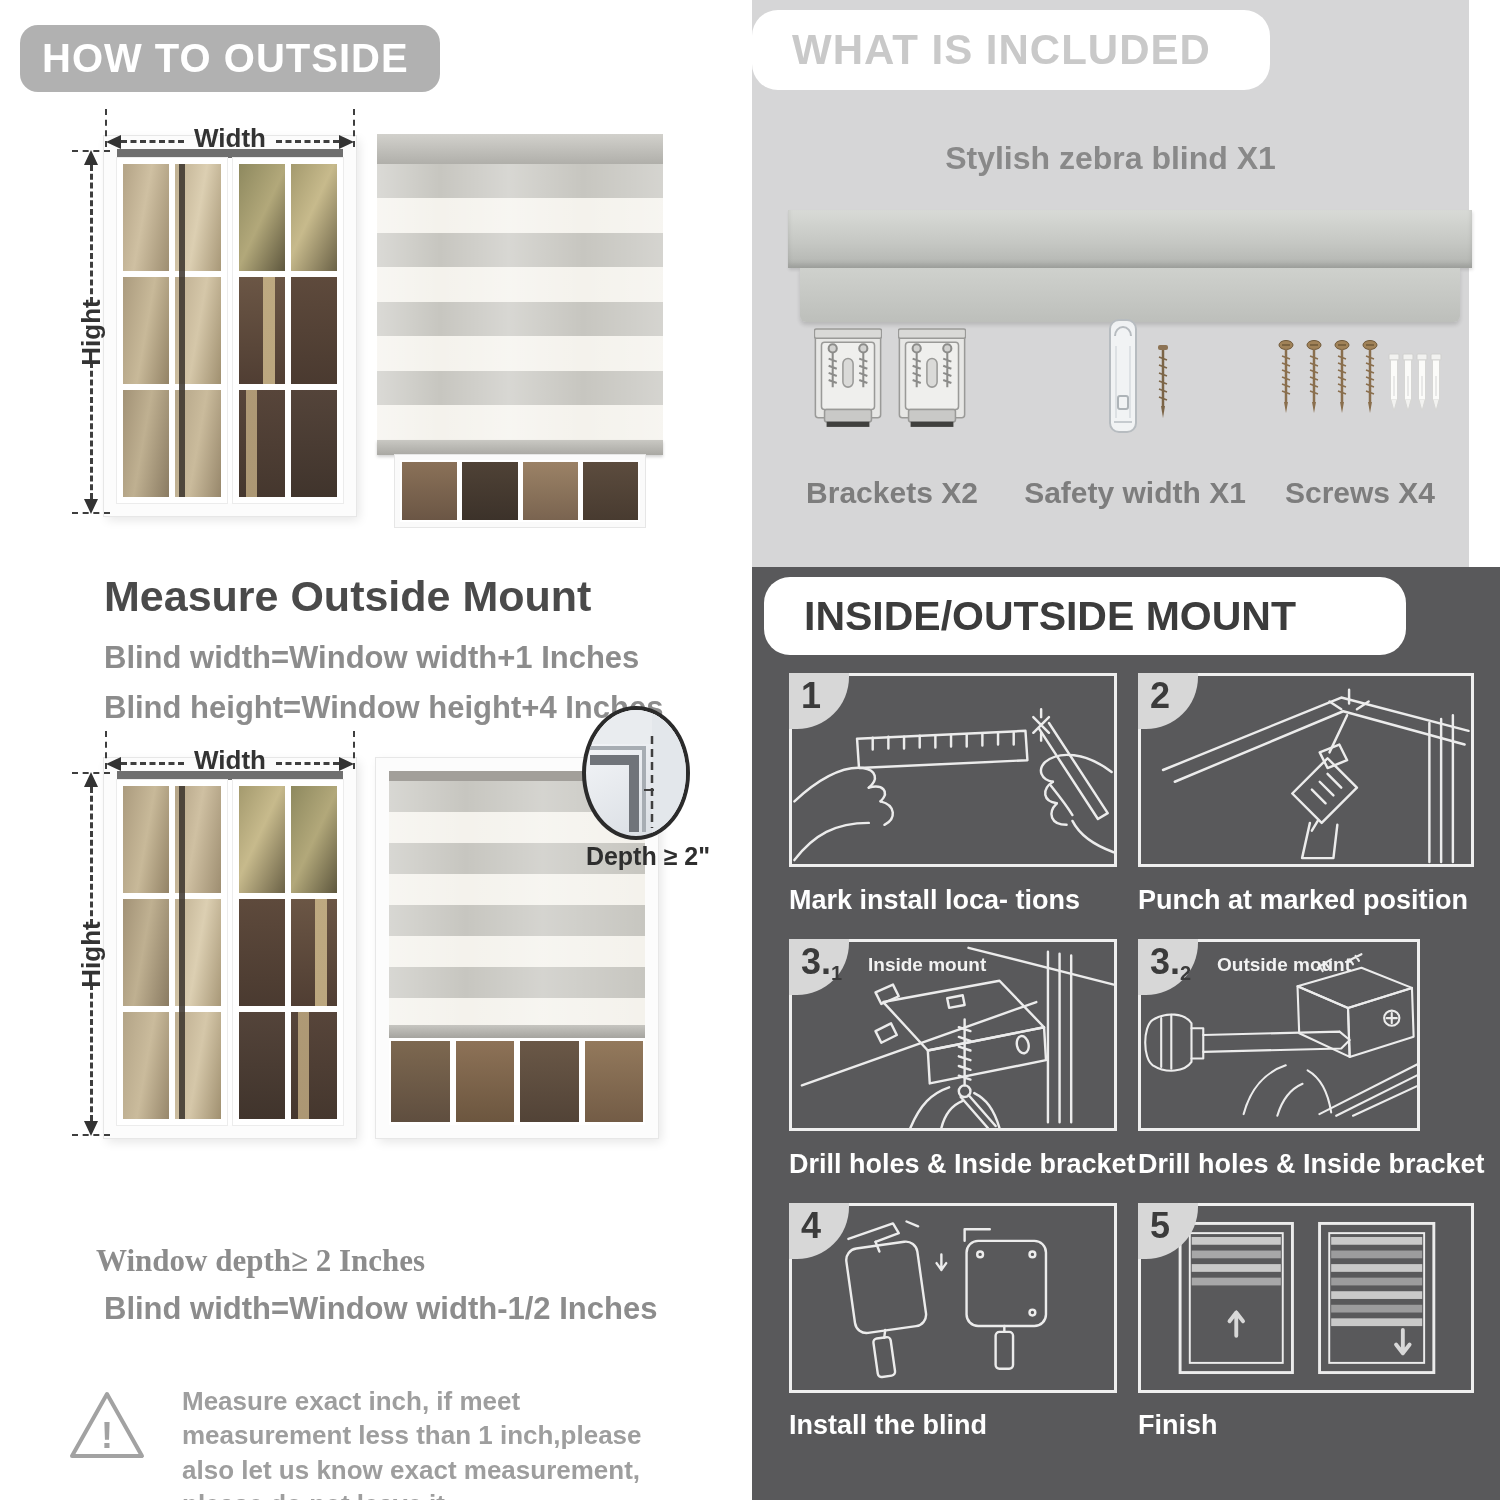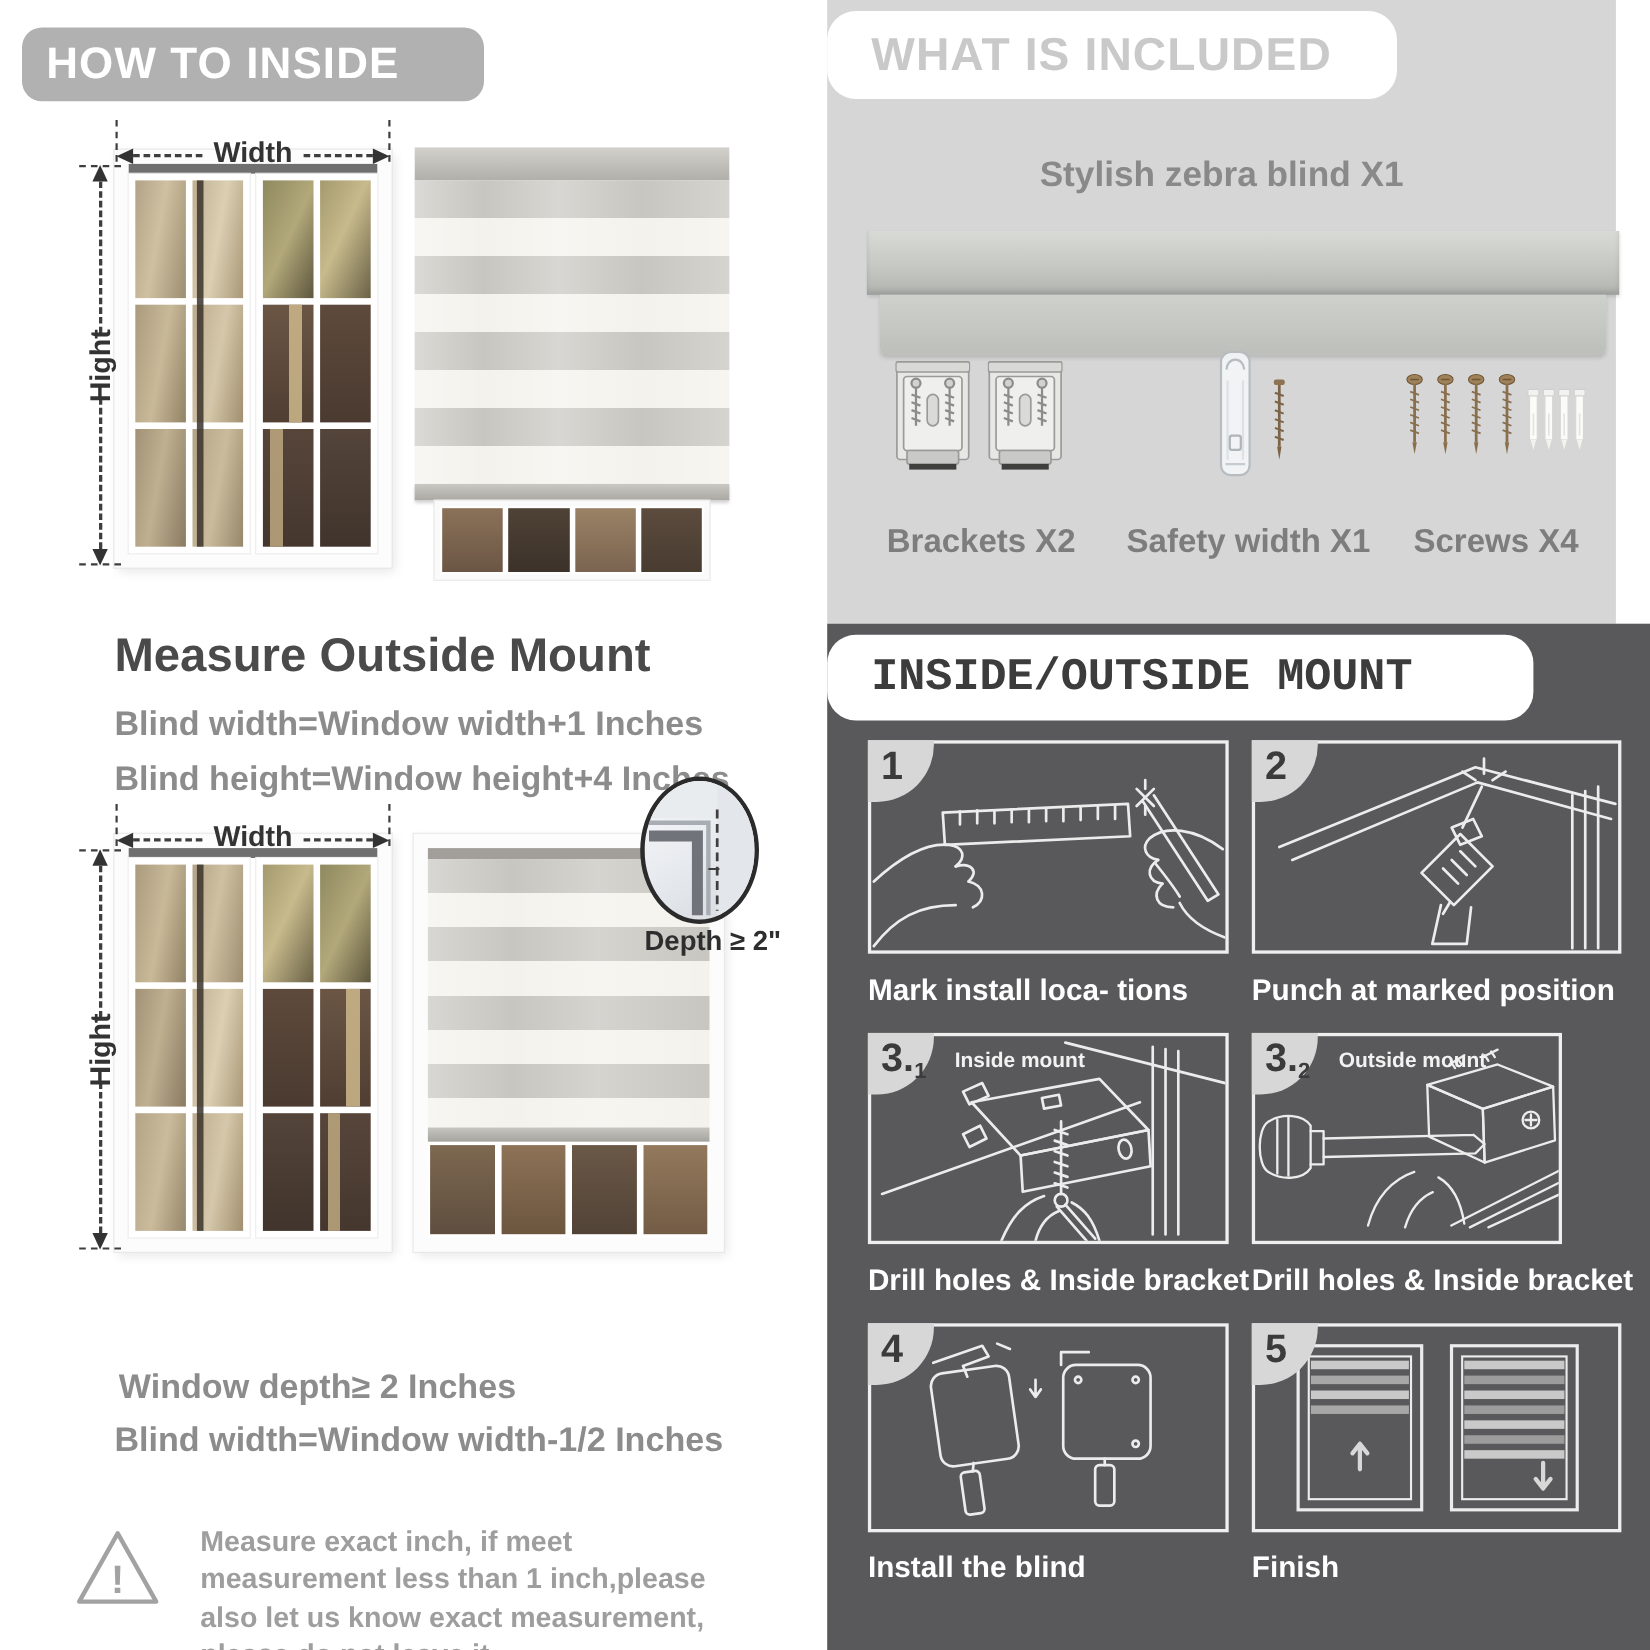--- a/index.html
+++ b/index.html
@@ -82,37 +82,37 @@
   .inc-header{left:0;top:10px;width:518px;height:80px;background:#ffffff;border-radius:26px;
     font-size:42px;font-weight:700;color:#c9c9c9;line-height:80px;padding-left:40px;box-sizing:border-box;letter-spacing:1px;}
   .product-label{left:0;top:140px;width:100%;text-align:center;font-size:32px;font-weight:700;color:#898989;}
   .bar1{left:36px;top:210px;width:684px;height:58px;background:linear-gradient(180deg,#d8dad6 0%,#c6c8c4 55%,#b2b4b0 100%);
         box-shadow:inset 0 -4px 5px rgba(0,0,0,.12), 1px 2px 3px rgba(0,0,0,.12);}
   .bar2{left:48px;top:268px;width:660px;height:54px;background:linear-gradient(180deg,#cfd1cd,#bdbfbb);
         border-radius:0 0 6px 6px;box-shadow:0 3px 4px rgba(0,0,0,.14);}
   .item-label{top:476px;text-align:center;font-size:30px;font-weight:700;color:#7d7d7d;white-space:nowrap;}
   
   .right-bottom{left:752px;top:567px;width:748px;height:933px;background:#59595b;}
-  .mnt-header{left:0;top:10px;width:642px;height:78px;background:#ffffff;border-radius:26px;
-    font-size:41px;font-weight:700;color:#3c3c3c;line-height:78px;padding-left:40px;box-sizing:border-box;font-family:Liberation Mono, monospace;}
+  .mnt-header{left:12px;top:10px;width:642px;height:78px;background:#ffffff;border-radius:26px;
+    font-size:41px;font-weight:700;color:#3c3c3c;line-height:78px;padding-left:40px;box-sizing:border-box;}
   .panel{position:absolute;border:3px solid #efefef;background:#59595b;box-sizing:border-box;}
   .panel svg{position:absolute;inset:0;width:100%;height:100%;}
   .badge{position:absolute;top:-3px;left:-3px;width:60px;height:56px;background:#d7d7d7;border-radius:0 0 52px 0;
          color:#3b3b3b;font-size:36px;font-weight:700;padding:2px 0 0 12px;box-sizing:border-box;z-index:2;}
   .badge .sub{font-size:20px;position:relative;top:6px;}
   .ptitle{position:absolute;top:12px;left:76px;font-size:19px;font-weight:700;color:#f2f2f2;z-index:2;white-space:nowrap;}
   .ptitle:empty{display:none;}
   .caption{position:absolute;font-size:27px;font-weight:700;color:#ffffff;white-space:nowrap;}
 </style>
 </head>
 <body>
 
 <div class="canvas">
 
-  <div class="abs howto-header">HOW TO INSIDE</div>
+  <div class="abs howto-header">HOW TO OUTSIDE</div>
 
   <div class="warrow abs" style="left:106px;top:126px;">
     <span class="ah ah-l"></span>
     <span class="dash"></span>
     <span class="alabel">Width</span>
     <span class="dash"></span>
     <span class="ah ah-r"></span>
     <span class="tick tl"></span>
       <span class="tick tr"></span>
   </div>
@@ -228,21 +228,21 @@
       <rect x="0" y="0" width="100" height="34" fill="#e9ecef"></rect>
       <rect x="66" y="0" width="34" height="126" fill="#e3e7eb"></rect>
       <path d="M4,50 H48 V122" stroke="#70747a" stroke-width="10" fill="none"></path>
       <path d="M4,38 H58 V122" stroke="#a7adb3" stroke-width="4" fill="none"></path>
       <path d="M66,26 V118" stroke="#3f3f3f" stroke-width="2.5" stroke-dasharray="8 5" fill="none"></path>
       <path d="M58,80 h10" stroke="#3f3f3f" stroke-width="2" fill="none"></path>
     </svg>
   </div>
   <div class="abs depth-label">Depth ≥ 2"</div>
 
-  <div class="abs sec-line" style="left:108px;top:1243px;">Window depth≥ 2 Inches</div>
+  <div class="abs sec-line" style="left:96px;top:1243px;font-family:Liberation Serif, serif;">Window depth≥ 2 Inches</div>
   <div class="abs sec-line" style="left:104px;top:1291px;">Blind width=Window width-1/2 Inches</div>
 
   <svg class="abs" style="left:66px;top:1388px;" width="82" height="76" viewBox="0 0 82 76">
     <path d="M41,6 L76,68 L6,68 Z" fill="none" stroke="#a2a2a2" stroke-width="4" stroke-linejoin="round"></path>
     <text x="41" y="60" font-size="36" font-weight="700" fill="#a2a2a2" text-anchor="middle" font-family="Liberation Sans, sans-serif">!</text>
   </svg>
   <div class="abs warn-text">Measure exact inch, if meet measurement less than 1 inch,please also let us know exact measurement, please do not leave it</div>
 
   <div class="abs right-top">
     <div class="abs inc-header">WHAT IS INCLUDED</div>

